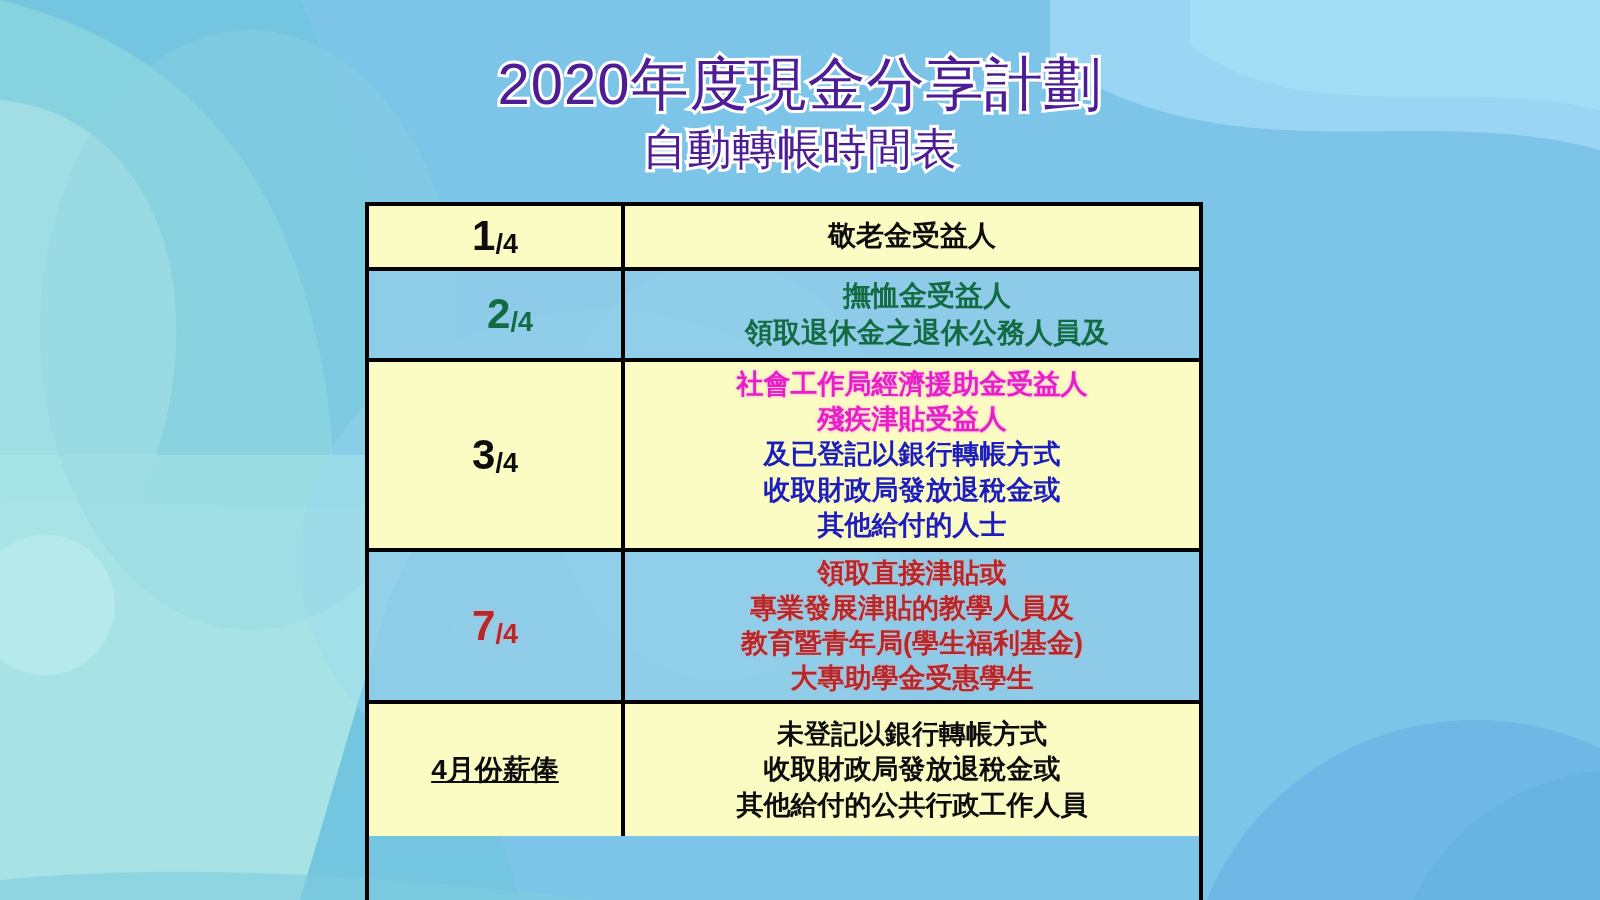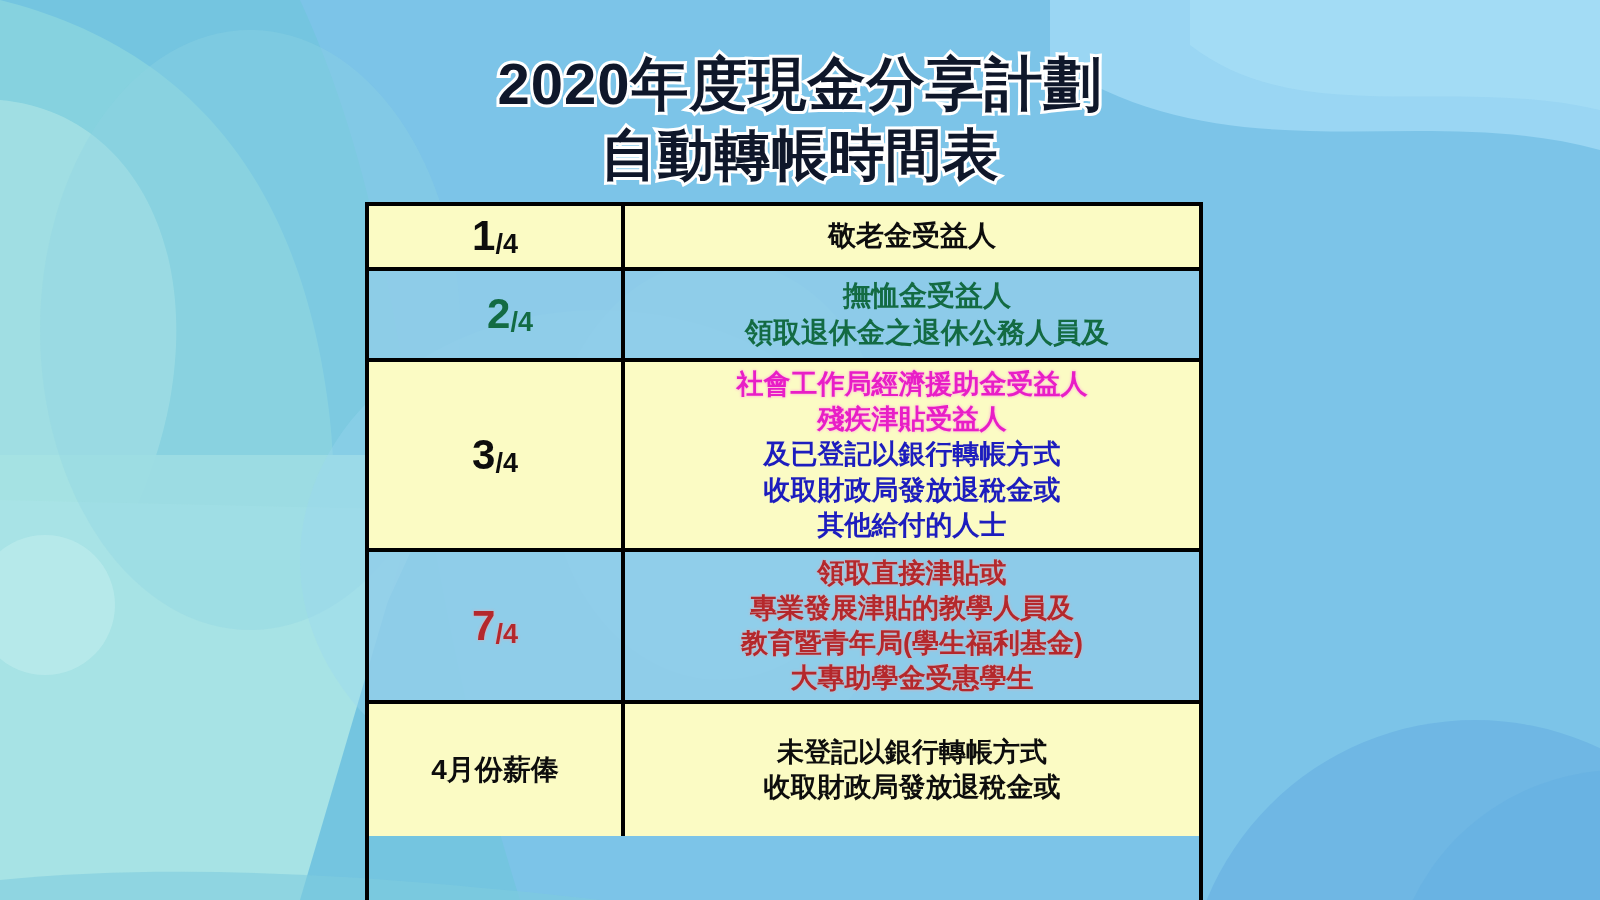--- a/index.html
+++ b/index.html
@@ -12,29 +12,29 @@
 
   
   #bg { position:absolute; inset:0; width:1600px; height:900px; }
 
   
   .title-wrap {
     position:absolute; top:0; left:0; width:1600px;
     text-align:center; z-index:5;
   }
   .title-main, .title-sub {
-    font-weight:bold;
-    color:#0f172a;
+    font-weight:normal;
+    color:#4c1d95;
     letter-spacing:1px;
     -webkit-text-stroke:6px #ffffff;
     paint-order:stroke fill;
     text-shadow:0 0 0 #fff;
   }
   .title-main { font-size:58px; line-height:1.0; padding-top:55px; }
-  .title-sub  { font-size:56px; line-height:1.0; padding-top:14px; }
+  .title-sub  { font-size:44px; line-height:1.0; padding-top:14px; }
 
   
   .table {
     position:absolute;
     left:365px; top:202px;
     width:838px; height:748px;
     border:4px solid #000;
     z-index:4;
     display:flex; flex-direction:column;
   }
@@ -59,21 +59,21 @@
     text-align:center;
   }
 
   .bg-yellow { background:#fbfbc4; }
   .bg-blue   { background:rgba(145,205,233,0.80); }
 
   
   .dt { font-weight:bold; white-space:nowrap; display:inline-block; }
   .dt .num { font-size:42px; line-height:1; }
   .dt .den { font-size:27px; line-height:1; vertical-align:-3px; }
-  .dt.plain { font-size:28px; }
+  .dt.plain { font-size:28px;text-decoration:underline; }
 
   
   .line { font-size:27px; font-weight:bold; line-height:1.30; white-space:nowrap; }
   .line.big { font-size:28px; }
 
   .c-black   { color:#0d0d0d; }
   .c-green   { color:#136b43;margin-left:30px; }
   .c-magenta { color:#e81ec6; text-shadow:0 0 3px rgba(255,150,230,0.95); }
   .c-blue    { color:#1d1dbe;text-align:center; }
   .c-red     { color:#b4282c; text-shadow:0 0 3px rgba(255,160,160,0.8);text-align:right; }
@@ -169,15 +169,16 @@
         <div class="line c-red">大專助學金受惠學生</div>
       </div>
     </div>
     <div class="row r5">
       <div class="cell-date bg-yellow">
         <span class="dt c-black plain">4月份薪俸</span>
       </div>
       <div class="cell-desc bg-yellow">
         <div class="line c-black">未登記以銀行轉帳方式</div>
         <div class="line c-black">收取財政局發放退稅金或</div>
+        <div class="line c-black">其他給付的公共行政工作人員</div>
       </div>
     </div>
   </div>
 
 </body></html>

